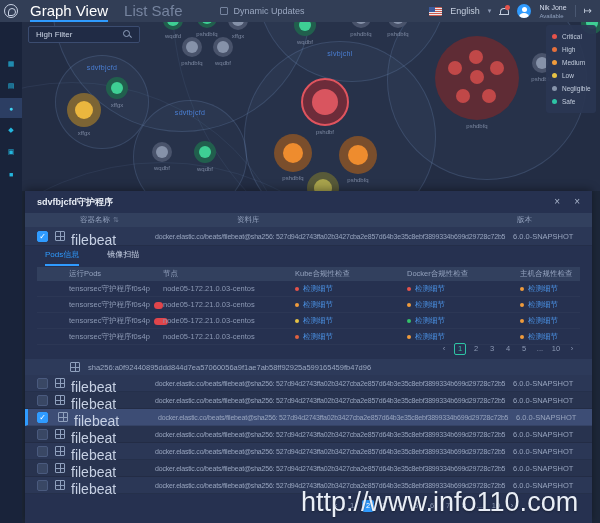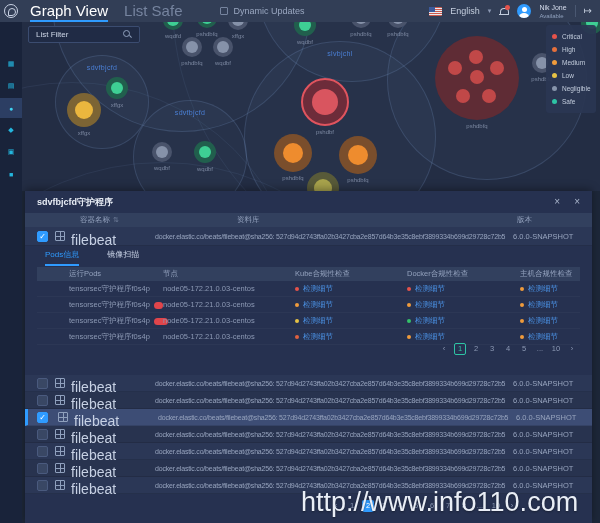--- a/index.html
+++ b/index.html
@@ -158,21 +158,21 @@
       <div class="sitem" style="margin-top: 2px;">◆</div>
       <div class="sitem" style="margin-top: 2px;">▣</div>
       <div class="sitem" style="margin-top: 2px;">■</div>
     </div>
 
   <div id="graph">
     <div class="arc" style="left:-180px;top:60px;width:460px;height:460px"></div>
     <div class="arc" style="left:-120px;top:140px;width:520px;height:520px"></div>
     <div class="arc" style="left:150px;top:-300px;width:560px;height:560px"></div>
     <div id="typefilter">
-      <div id="tflabel">List Filter</div>
+      <div id="tflabel">High Filter</div>
       <div class="mag"></div>
     </div>
     <div id="legend">
         <div class="litem">
           <div class="ldot" style="background: rgb(229, 83, 75);"></div>
           <div class="llabel">Critical</div>
         </div>
         <div class="litem">
           <div class="ldot" style="background: rgb(229, 112, 60);"></div>
           <div class="llabel">High</div>
@@ -389,20 +389,24 @@
         <div class="pgitem act-teal">1</div>
         <div class="pgitem">2</div>
         <div class="pgitem">3</div>
         <div class="pgitem">4</div>
         <div class="pgitem">5</div>
         <div class="pgitem">...</div>
         <div class="pgitem">10</div>
         <div class="pgitem">›</div>
       </div>
 
+    <div id="hashrow">
+      <div class="tico" id="hashico" style="position:relative;left:0;top:0"></div>
+      <div id="hashtext">sha256:a0f92440895ddd844d7ea57060056a9f1ae7ab58ff92925a599165459fb47d96</div>
+    </div>
 
     <div id="botrows">
         <div class="brow odd">
           <div class="cb" style="left: 12px; top: 3px;"></div>
           <div class="tico" style="left: 30px; top: 3px;"></div>
           <div class="rname" style="left: 46px; top: 4px;">filebeat</div>
           <div class="rrepo" style="left: 130px; top: 5px;">docker.elastic.co/beats/filebeat@sha256:  527d94d2743ffa02b3427cba2e857d64b3e35c8ebf3899334b699d29728c72b5</div>
           <div class="rver" style="left: 488px; top: 4px;">6.0.0-SNAPSHOT</div>
         </div>
         <div class="brow even">

